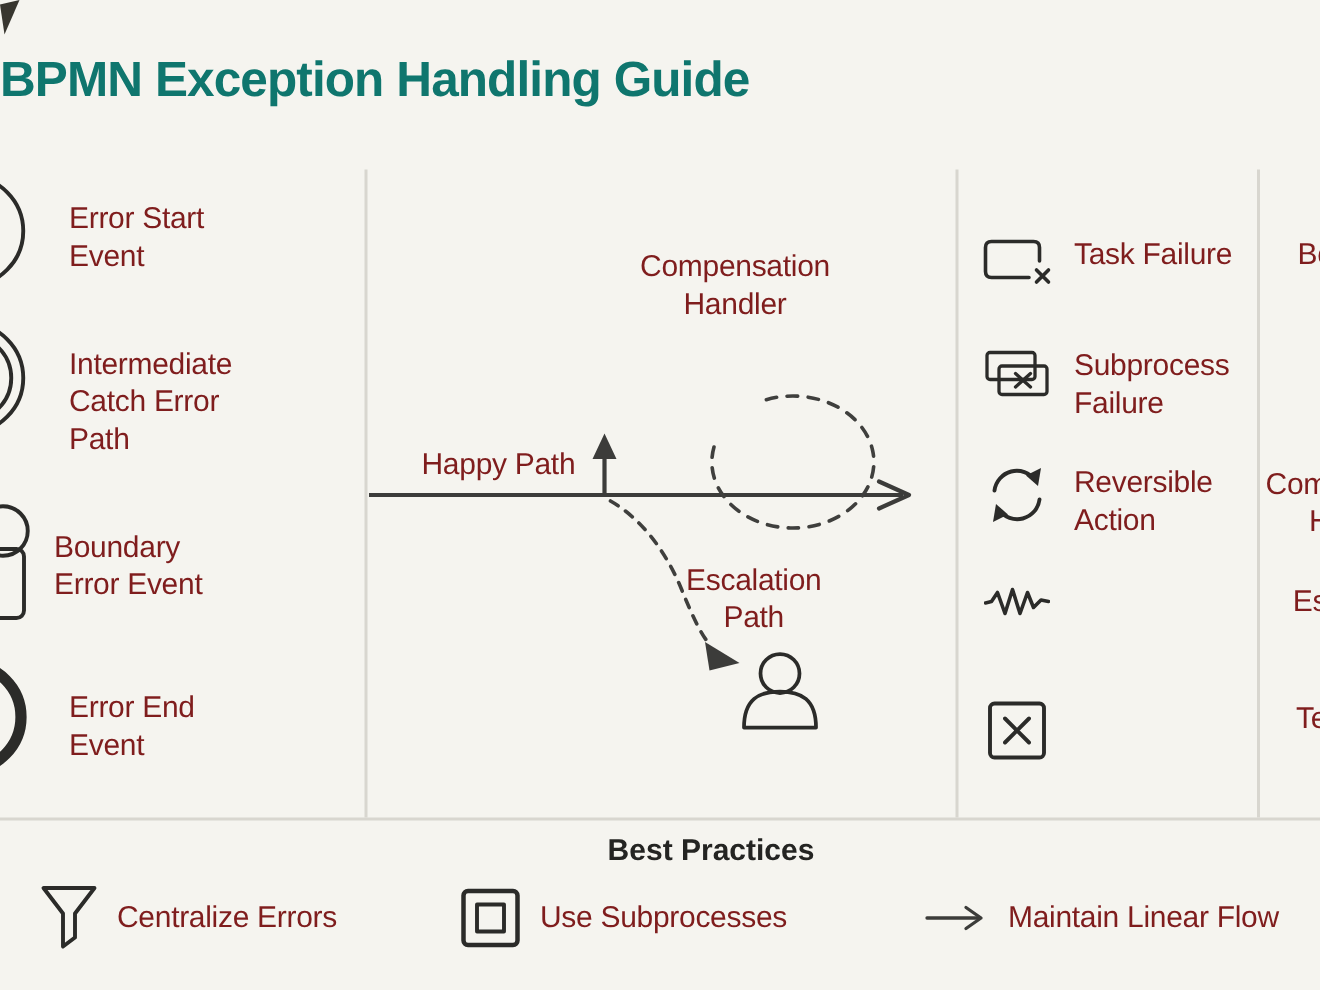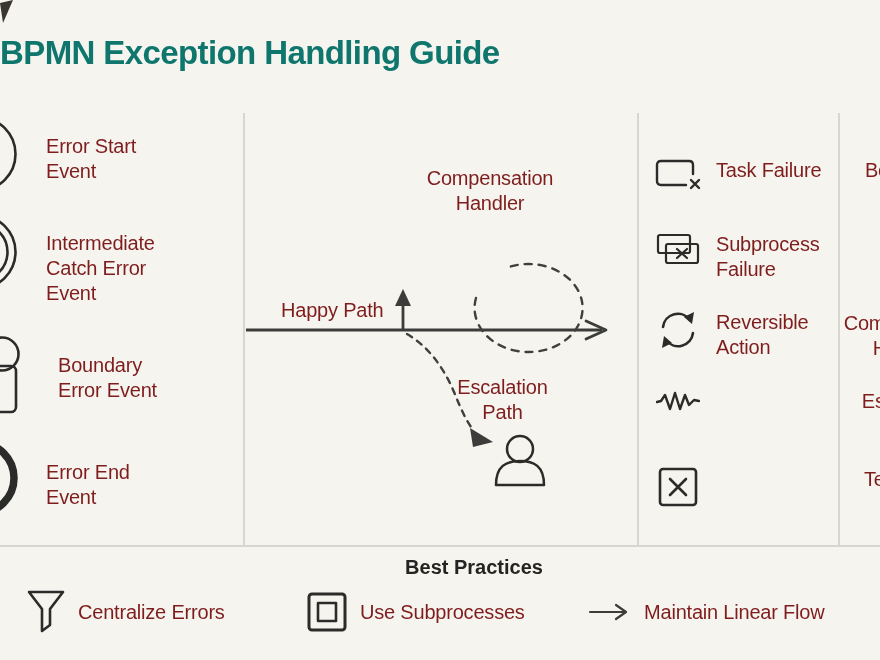--- a/index.html
+++ b/index.html
@@ -46,27 +46,27 @@
 </svg>
 <div class="abs label pre" style="left:46px;top:134px">Error Start
 Event</div>
 
 <svg class="abs" style="left:-61px;top:214px" width="80" height="80">
   <circle cx="40" cy="38" r="36.5" class="stroke" stroke-width="2.6"></circle>
   <circle cx="40" cy="38" r="28.5" class="stroke" stroke-width="2.6"></circle>
 </svg>
 <div class="abs label pre" style="left:46px;top:231px">Intermediate
 Catch Error
-Event</div>
+Path</div>
 
 <svg class="abs" style="left:-72px;top:334px" width="92" height="84">
   <rect x="4" y="32" width="84" height="46" rx="5" class="stroke" stroke-width="2.6"></rect>
   <circle cx="74" cy="20" r="16.5" class="stroke" fill="#f5f4ef" stroke-width="2.6"></circle>
 </svg>
-<div class="abs label pre" style="left:58px;top:353px">Boundary
+<div class="abs label pre" style="left:36px;top:353px">Boundary
 Error Event</div>
 
 <svg class="abs" style="left:-63px;top:438px" width="84" height="84">
   <circle cx="42" cy="40" r="35" class="stroke" stroke-width="7.5"></circle>
 </svg>
 <div class="abs label pre" style="left:46px;top:460px">Error End
 Event</div>
 
 <svg class="abs" style="left:0;top:0" width="880" height="660" viewBox="0 0 880 660">
   <g>
@@ -171,21 +171,21 @@
 <div class="bp-group" style="left:306px">
   <span>
     <svg width="42" height="46" viewBox="0 0 42 46">
       <rect x="3" y="5" width="36" height="36" rx="3" class="stroke" stroke-width="3"></rect>
       <rect x="12" y="14" width="18" height="18" class="stroke" stroke-width="2.6"></rect>
     </svg>
   </span>
   <span class="label">Use Subprocesses</span>
 </div>
 
-<div class="bp-group" style="left:588px">
+<div class="bp-group" style="left:616px">
   <span>
     <svg width="44" height="20" viewBox="0 0 44 20">
       <line x1="2" y1="10" x2="36" y2="10" stroke="#3c3c3a" stroke-width="2.2" stroke-linecap="round"></line>
       <polyline points="28,3 38,10 28,17" fill="none" stroke="#3c3c3a" stroke-width="2.2" stroke-linecap="round" stroke-linejoin="round"></polyline>
     </svg>
   </span>
   <span class="label">Maintain Linear Flow</span>
 </div>
 
 </body></html>

